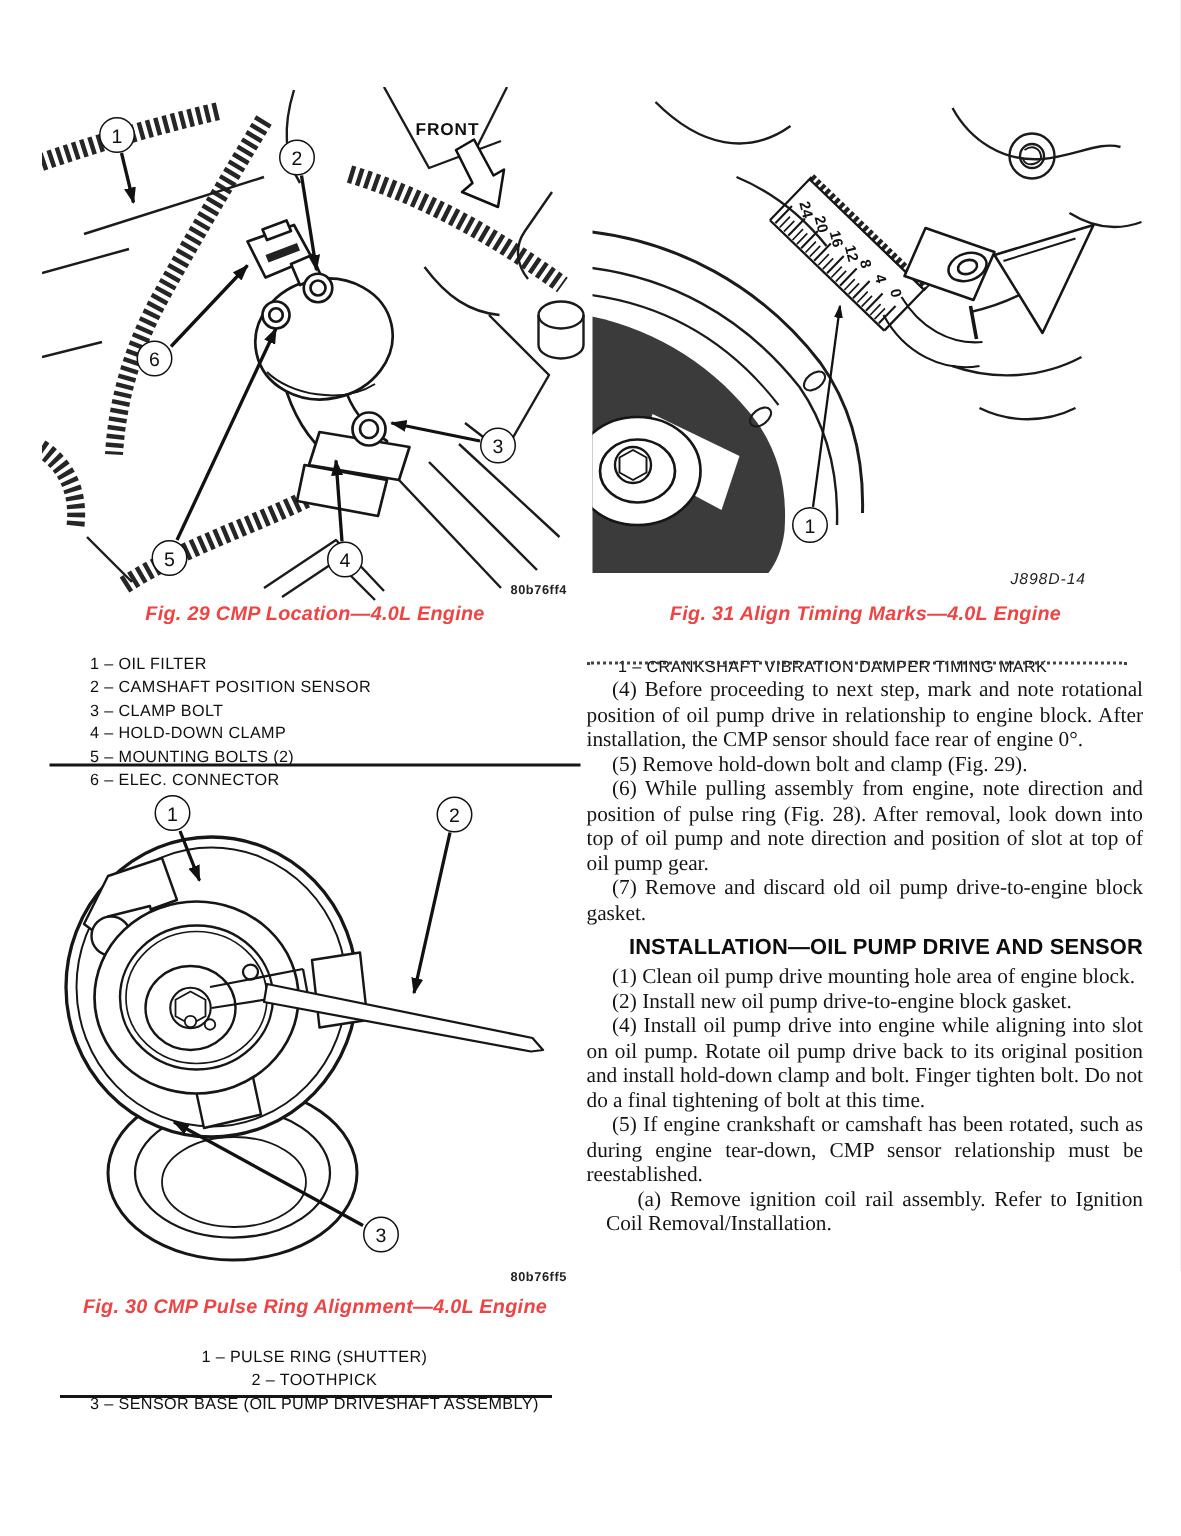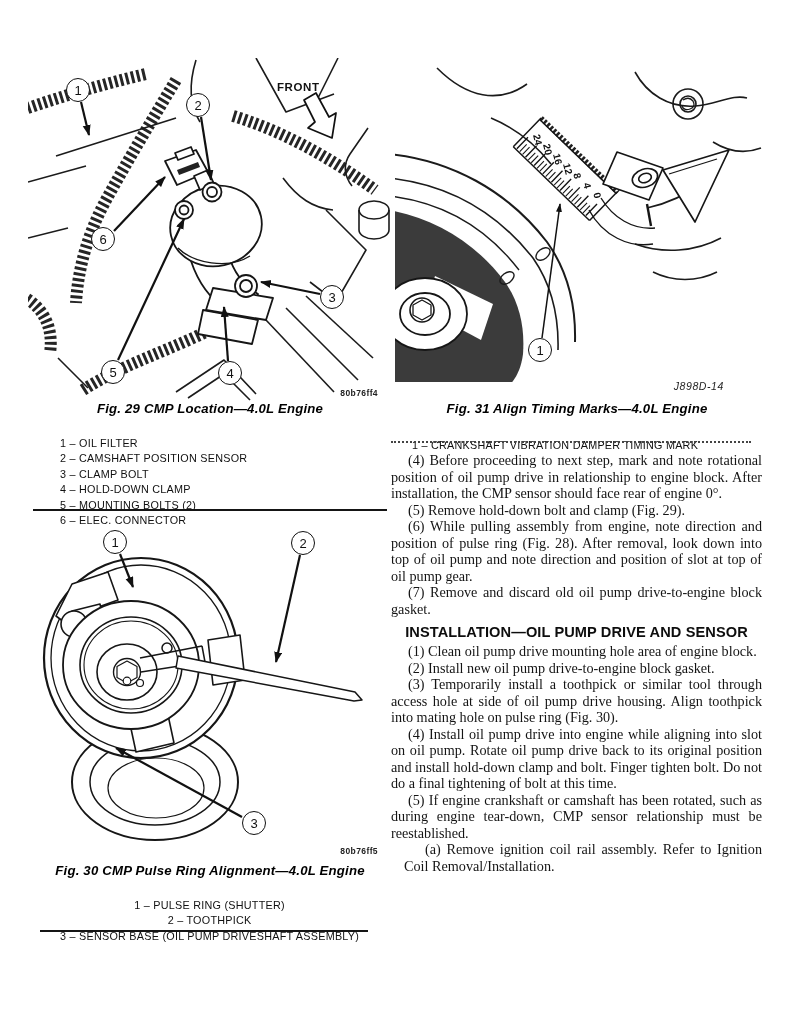--- a/index.html
+++ b/index.html
@@ -4,36 +4,36 @@
 <style>
   html,body{margin:0;padding:0;background:#e8e8e8;}
   .page{position:relative;width:787px;height:1024px;background:#fff;overflow:hidden;
         font-family:"Liberation Serif",serif;color:#161616;}
   .fig-svg{position:absolute;}
   .fig-svg path,.fig-svg circle,.fig-svg ellipse{stroke-linejoin:round;}
   .callout{position:absolute;width:24px;height:24px;box-sizing:border-box;border:1.7px solid #111;
            border-radius:50%;background:#fff;display:flex;align-items:center;justify-content:center;
            font:13px "Liberation Sans",sans-serif;color:#111;z-index:5;}
   .figcap{position:absolute;text-align:center;font-family:"Liberation Sans",sans-serif;
-          font-weight:bold;font-style:italic;font-size:13.2px;letter-spacing:.2px;color:#000000;}
+          font-weight:bold;font-style:italic;font-size:13.2px;letter-spacing:.2px;color:#ef4444;}
   .legend{position:absolute;list-style:none;margin:16px;padding:0;
           font:10.8px "Liberation Sans",sans-serif;letter-spacing:.25px;color:#101010;}
   .legend li{margin-bottom:3.4px;white-space:nowrap;}
   .figcode{position:absolute;font:bold 8.5px "Liberation Sans",sans-serif;letter-spacing:.4px;
            text-align:right;color:#222;}
   .figcode.big{font-size:10.5px;font-weight:normal;letter-spacing:.6px;font-style:italic;}
   .rule{position:absolute;border:0;border-top:2px solid #151515;margin:0;}
   .rule.dotted{border-top:2px dotted #444;}
   .front{position:absolute;font:bold 11.5px "Liberation Sans",sans-serif;letter-spacing:.6px;color:#111;z-index:5;}
   .bodycol{position:absolute;left:391px;top:452px;width:371px;font-size:14.2px;line-height:16.5px;
            text-align:justify;color:#141414;}
   .bodycol p{margin:0;text-indent:17px;}
   .bodycol p.suba{padding-left:13px;text-indent:21px;}
   .bodycol h2{font:bold 14.6px "Liberation Sans",sans-serif;margin:7px 0 3px 0;letter-spacing:.1px;
-              text-align:center;text-indent:0;color:#0d0d0d;}
+              text-align:right;text-indent:0;color:#0d0d0d;}
 </style>
 </head>
 <body>
 
 <div class="page">
 
   <svg class="fig-svg" style="left:28px;top:58px;" width="362" height="345" viewBox="0 0 362 345">
     <defs>
       <marker id="ah29" markerUnits="userSpaceOnUse" markerWidth="12" markerHeight="9" refX="10" refY="4" orient="auto">
         <path d="M0 0 L11 4 L0 8 Z" fill="#111"></path>
@@ -199,21 +199,20 @@
   <hr class="rule dotted" style="left:391px;top:441px;width:360px;">
 
   <div class="bodycol">
     <p>(4) Before proceeding to next step, mark and note rotational position of oil pump drive in relationship to engine block. After installation, the CMP sensor should face rear of engine 0°.</p>
     <p>(5) Remove hold-down bolt and clamp (Fig. 29).</p>
     <p>(6) While pulling assembly from engine, note direction and position of pulse ring (Fig. 28). After removal, look down into top of oil pump and note direction and position of slot at top of oil pump gear.</p>
     <p>(7) Remove and discard old oil pump drive-to-engine block gasket.</p>
     <h2>INSTALLATION—OIL PUMP DRIVE AND SENSOR</h2>
     <p>(1) Clean oil pump drive mounting hole area of engine block.</p>
     <p>(2) Install new oil pump drive-to-engine block gasket.</p>
-    <p>(3) Temporarily install a toothpick or similar tool through access hole at side of oil pump drive housing. Align toothpick into mating hole on pulse ring (Fig. 30).</p>
     <p>(4) Install oil pump drive into engine while aligning into slot on oil pump. Rotate oil pump drive back to its original position and install hold-down clamp and bolt. Finger tighten bolt. Do not do a final tightening of bolt at this time.</p>
     <p>(5) If engine crankshaft or camshaft has been rotated, such as during engine tear-down, CMP sensor relationship must be reestablished.</p>
     <p class="suba">(a) Remove ignition coil rail assembly. Refer to Ignition Coil Removal/Installation.</p>
   </div>
 
   <svg class="fig-svg" style="left:28px;top:520px;" width="362" height="328" viewBox="0 0 362 328">
     <defs>
       <marker id="ah30" markerUnits="userSpaceOnUse" markerWidth="12" markerHeight="9" refX="10" refY="4" orient="auto">
         <path d="M0 0 L11 4 L0 8 Z" fill="#111"></path>
       </marker>

